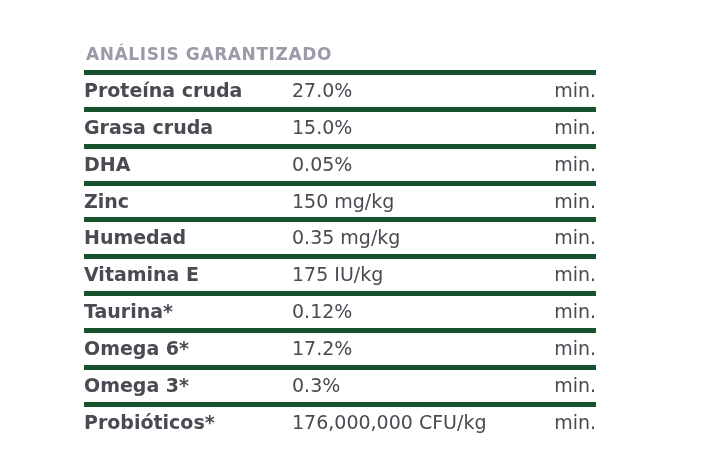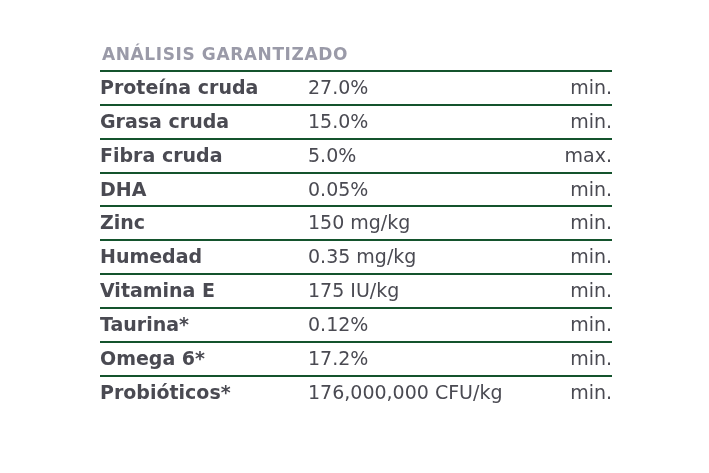--- a/index.html
+++ b/index.html
@@ -8,39 +8,39 @@
   }
   body {
     width: 709px;
     height: 473px;
     background: #ffffff;
     font-family: "Liberation Sans", sans-serif;
     overflow: hidden;
   }
   .panel {
     position: absolute;
-    left: 100px;
+    left: 84px;
     top: 44px;
     width: 512px;
   }
   .panel-title {
     color: #9a9aa8;
     font-size: 17px;
     font-weight: bold;
     letter-spacing: 0.6px;
     margin: 0 0 6px 2px;
     font-family: "DejaVu Sans", sans-serif;
   }
   table.nutrition {
     border-collapse: collapse;
     width: 100%;
     table-layout: fixed;
   }
   table.nutrition tr {
-    border-top: 2px solid #14532d;
+    border-top: 5px solid #14532d;
   }
   table.nutrition tr:last-child {
     border-bottom: none;
   }
   table.nutrition td {
     padding: 5px 0 5px 0;
     vertical-align: baseline;
     color: #4a4a52;
     font-size: 19px;
     font-family: "DejaVu Sans", sans-serif;
@@ -76,25 +76,20 @@
         <td class="nutrient">Proteína cruda</td>
         <td class="amount">27.0%</td>
         <td class="qualifier">min.</td>
       </tr>
       <tr>
         <td class="nutrient">Grasa cruda</td>
         <td class="amount">15.0%</td>
         <td class="qualifier">min.</td>
       </tr>
       <tr>
-        <td class="nutrient">Fibra cruda</td>
-        <td class="amount">5.0%</td>
-        <td class="qualifier">max.</td>
-      </tr>
-      <tr>
         <td class="nutrient">DHA</td>
         <td class="amount">0.05%</td>
         <td class="qualifier">min.</td>
       </tr>
       <tr>
         <td class="nutrient">Zinc</td>
         <td class="amount">150 mg/kg</td>
         <td class="qualifier">min.</td>
       </tr>
       <tr>
@@ -111,19 +106,24 @@
         <td class="nutrient">Taurina*</td>
         <td class="amount">0.12%</td>
         <td class="qualifier">min.</td>
       </tr>
       <tr>
         <td class="nutrient">Omega 6*</td>
         <td class="amount">17.2%</td>
         <td class="qualifier">min.</td>
       </tr>
       <tr>
+        <td class="nutrient">Omega 3*</td>
+        <td class="amount">0.3%</td>
+        <td class="qualifier">min.</td>
+      </tr>
+      <tr>
         <td class="nutrient">Probióticos*</td>
         <td class="amount">176,000,000 CFU/kg</td>
         <td class="qualifier">min.</td>
       </tr>
     </tbody>
   </table>
 </div>
 
 </body></html>

